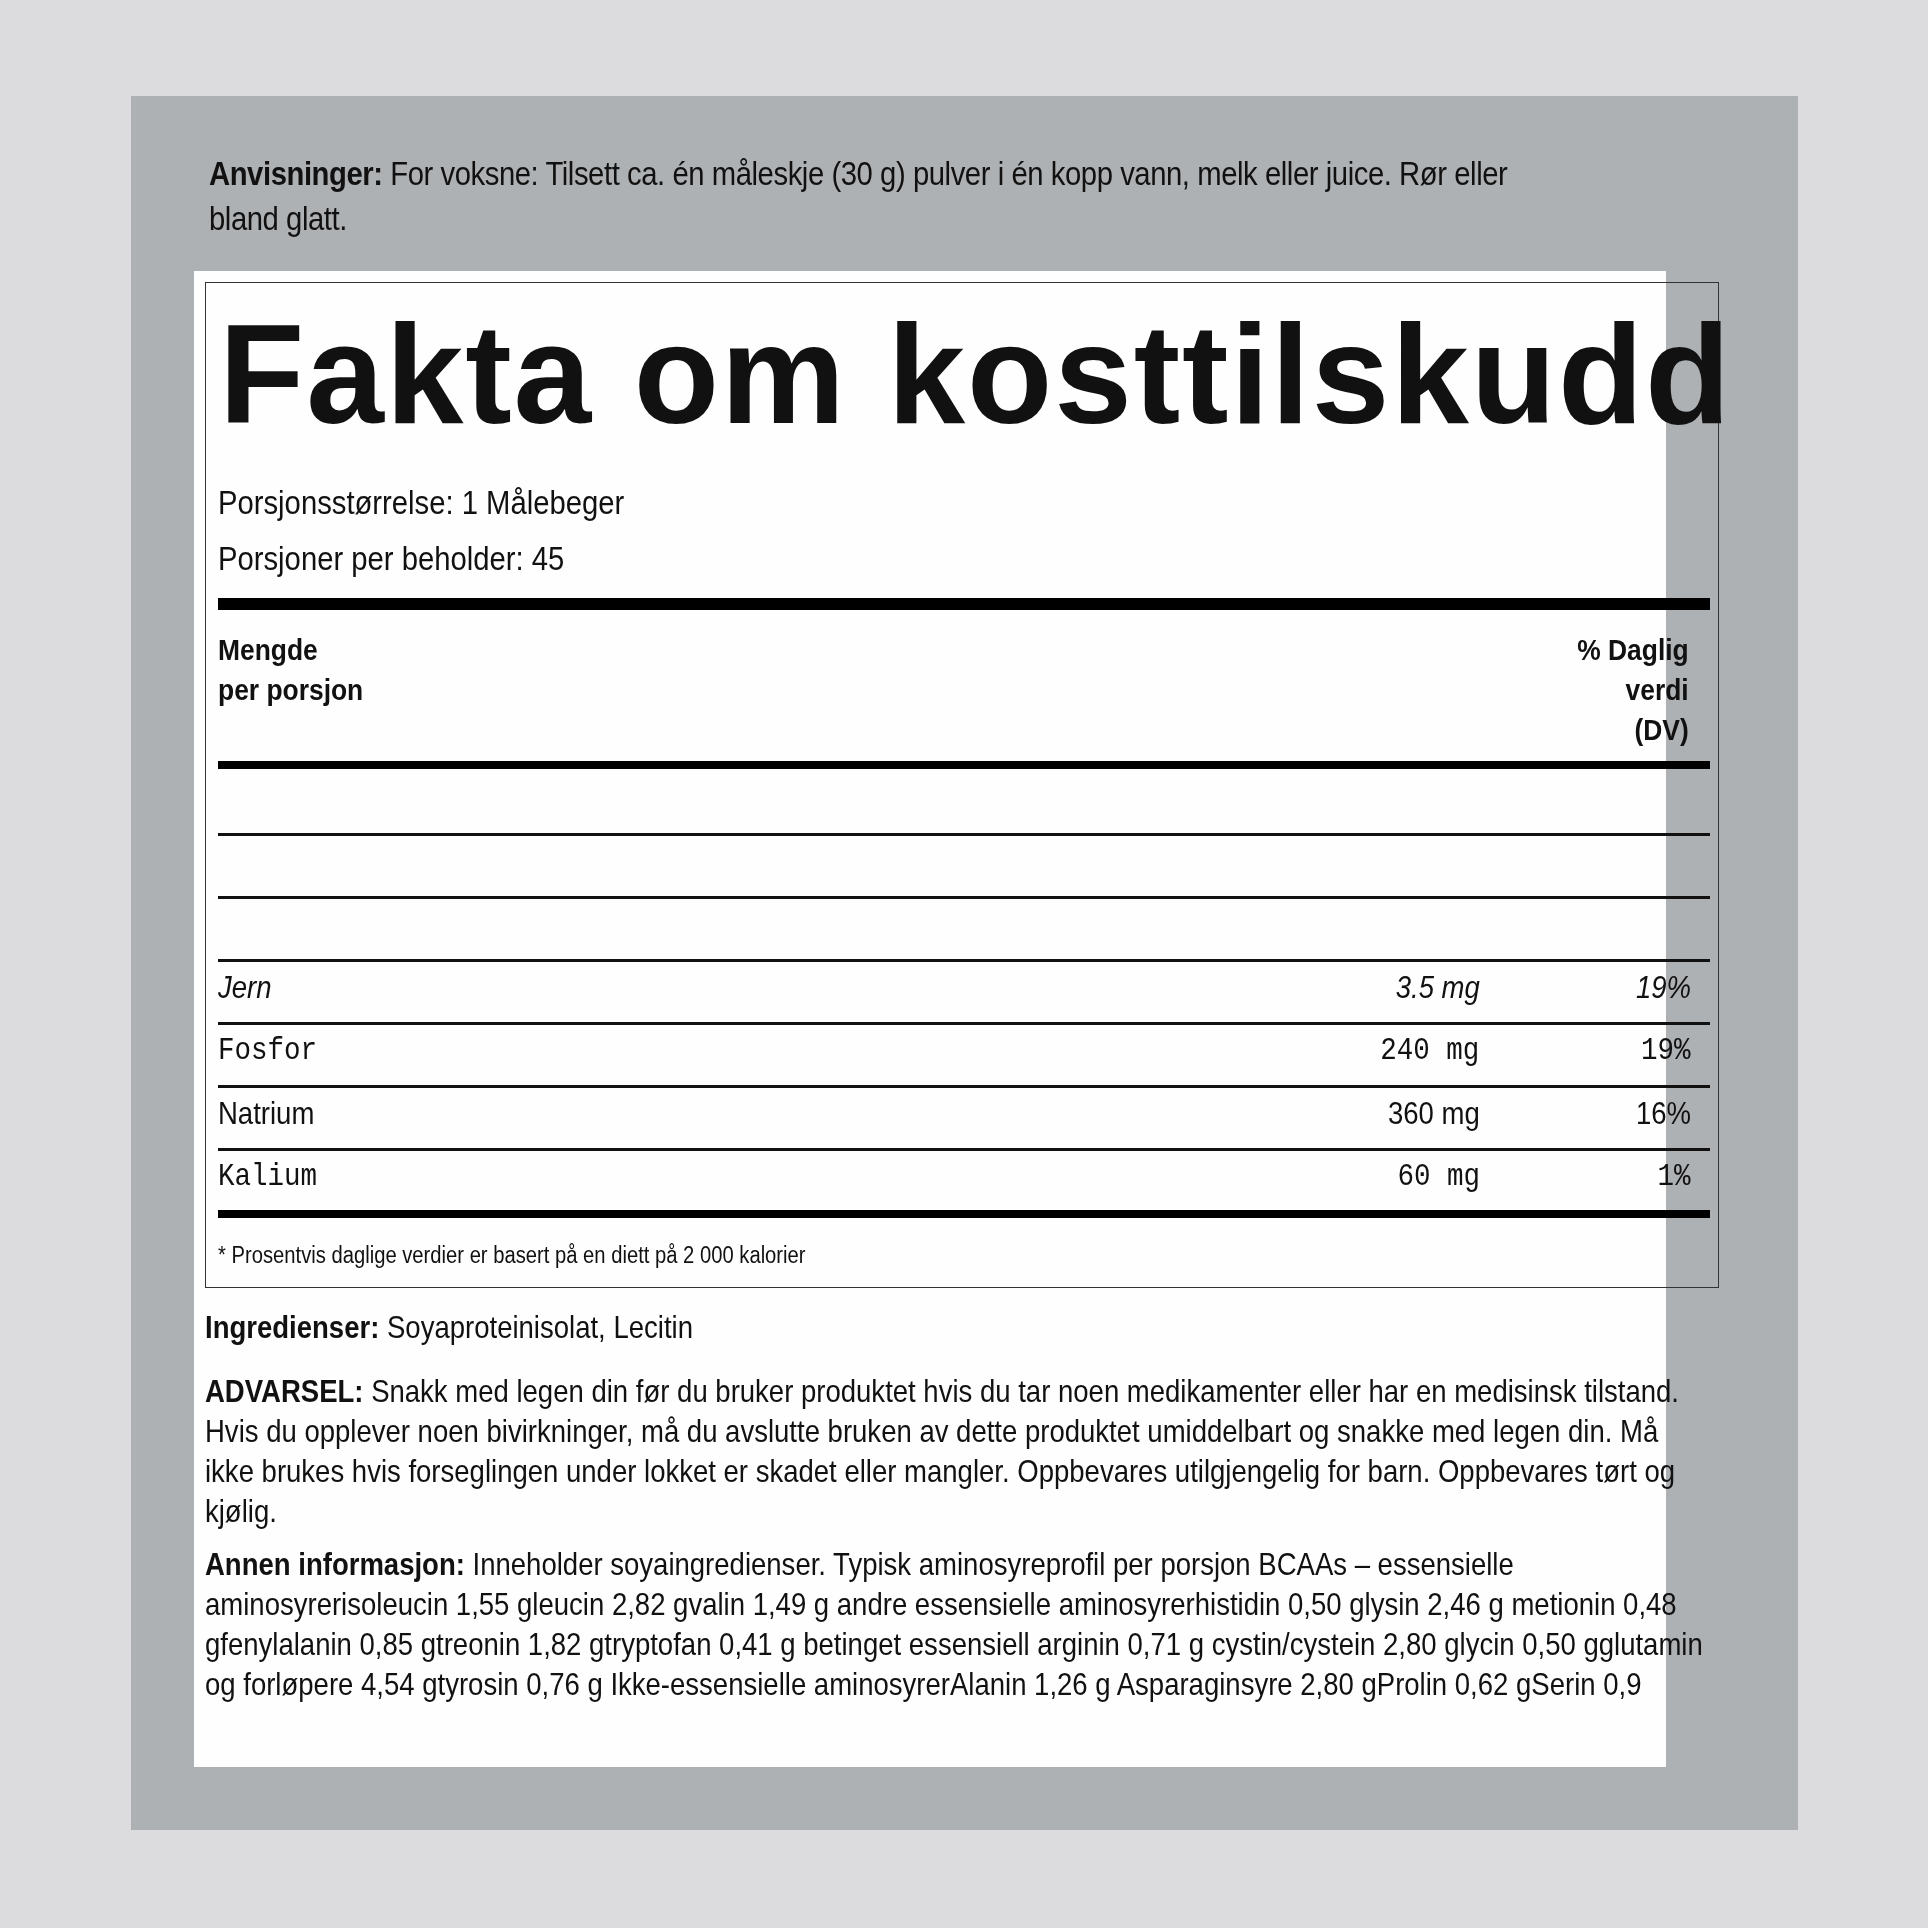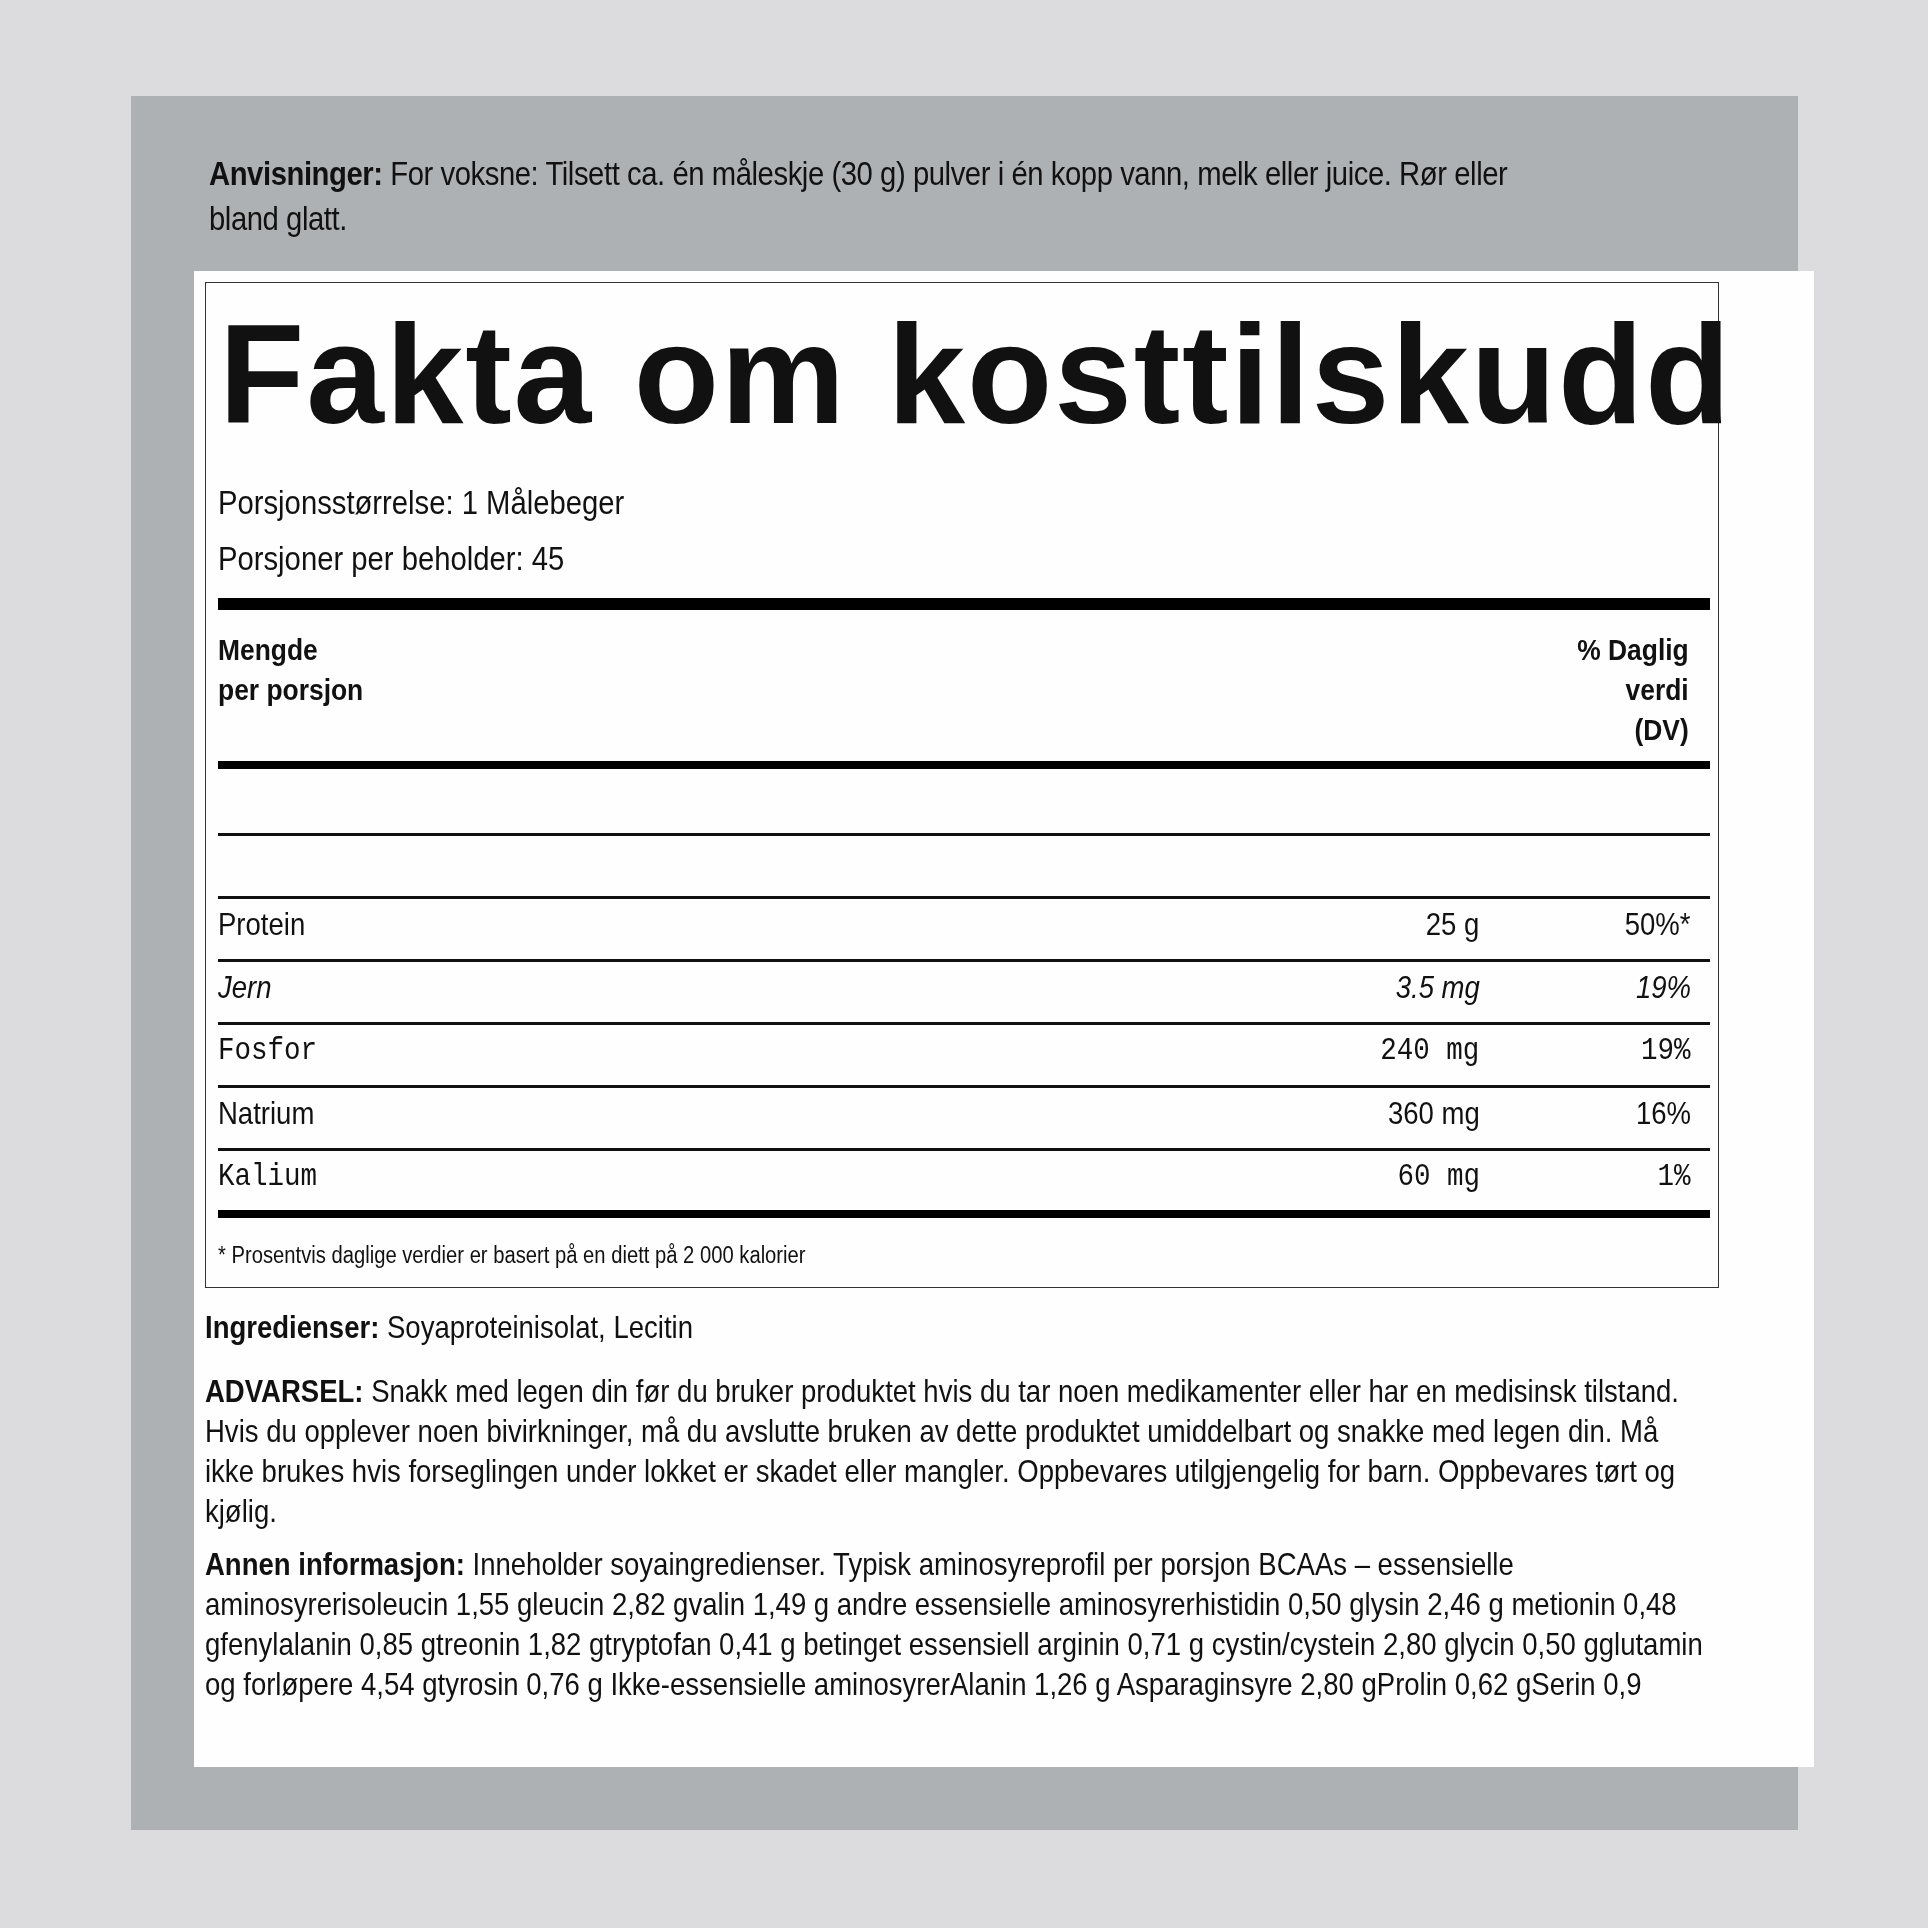--- a/index.html
+++ b/index.html
@@ -11,21 +11,21 @@
     position:absolute; left:131px; top:96px; width:1667px; height:1734px;
     background:#aeb1b4;
   }
   .directions {
     position:absolute; left:209px; top:151px; width:1469px;
     font-size:34px; line-height:45px; letter-spacing:-0.5px;
     transform: scaleX(0.86); transform-origin:left top; width:1695px;
   }
   .b { font-weight:bold; }
   .white-panel {
-    position:absolute; left:194px; top:271px; width:1592px; height:1496px; background:#fdfefd;padding-left:28px;
+    position:absolute; left:194px; top:271px; width:1472px; height:1496px; background:#fdfefd;
   }
   .facts-box {
     position:absolute; left:11.3px; top:11.3px; width:1514px; height:1006px;
     border:1.9px solid #333; box-sizing:border-box;
   }
   .facts-title {
     position:absolute; left:13px; top:21px; font-size:141px; font-weight:900;
     line-height:141px; letter-spacing:1.9px; white-space:nowrap;
     transform: scaleX(0.99); transform-origin:left top;
   }
@@ -94,25 +94,20 @@
       <div>verdi</div>
       <div>(DV)</div>
     </div>
 
     <div class="rule-thick" style="top:478px; height:7.5px;"></div>
 
     <div class="rule-thin" style="top:550px;"></div>
 
     <div class="rule-thin" style="top:613px;"></div>
 
-    <div class="row" style="top:615px;">
-      <span class="name">Protein</span>
-      <span class="amount">25 g</span>
-      <span class="dv">50%*</span>
-    </div>
     <div class="rule-thin" style="top:676px;"></div>
 
     <div class="row" style="top:678px;font-style:italic;">
       <span class="name">Jern</span>
       <span class="amount">3.5 mg</span>
       <span class="dv">19%</span>
     </div>
     <div class="rule-thin" style="top:739px;"></div>
 
     <div class="row" style="top:741px;font-family:Liberation Mono, monospace;">

